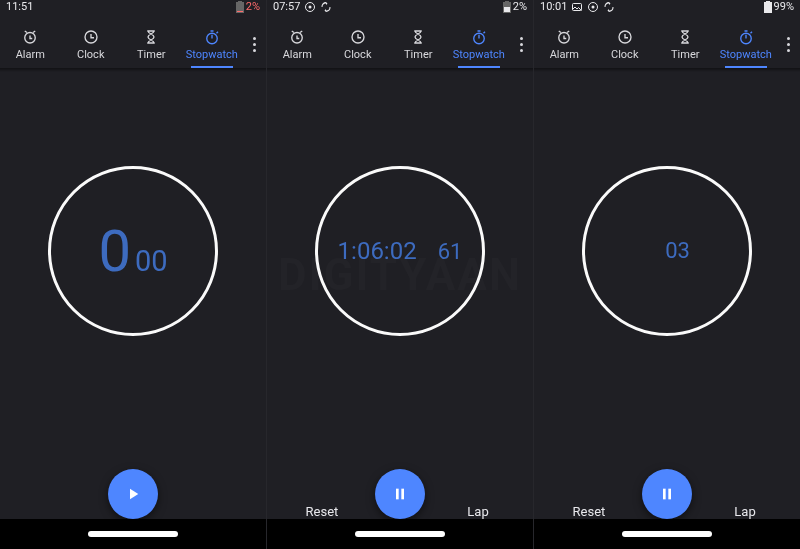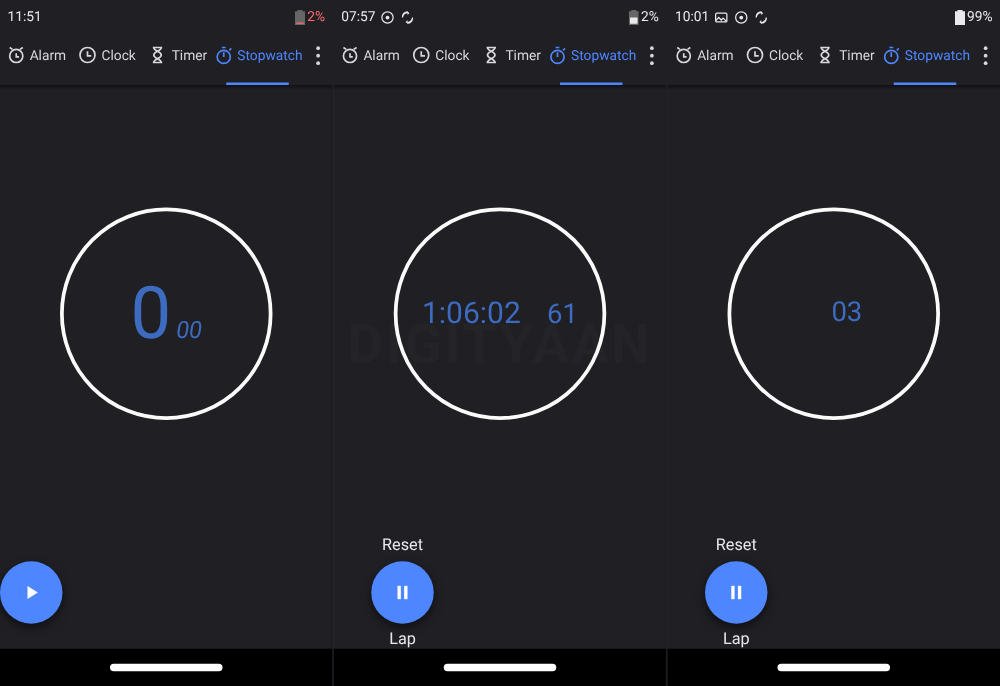--- a/index.html
+++ b/index.html
@@ -2,48 +2,48 @@
 <html><head>
 <meta charset="utf-8">
 <style>
   * { margin: 0; padding: 0; box-sizing: border-box; }
   html, body { width: 800px; height: 549px; overflow: hidden; background: #000; font-family: Roboto, Arial, sans-serif; }
   .screens { display: flex; width: 800px; height: 549px; }
   .screen { flex: 1 1 0; height: 549px; position: relative; background: #1f1f24; display: flex; flex-direction: column; }
   .screen + .screen { border-left: 1px solid rgba(255,255,255,0.04); }
 
   
-  .statusbar { height: 20px; background: #1f1f24; color: #e9e9ec; font-size: 11px; display: flex; align-items: flex-end; justify-content: space-between; padding: 0 6px; }
+  .statusbar { height: 20px; background: #1f1f24; color: #e9e9ec; font-size: 11px; display: flex; align-items: flex-start; justify-content: space-between; padding: 0 6px; }
   .sb-left, .sb-right { display: flex; align-items: center; gap: 4px; }
   .sb-icon { width: 12px; height: 12px; display: inline-flex; align-items: center; justify-content: center; }
   .battery { display:inline-flex; align-items:center; gap:2px; }
   .battery svg { display:block; }
 
   
   .tabs { height: 48px; background: #1f1f24; display: flex; align-items: stretch; position: relative; }
-  .tab { flex: 1 1 0; display: flex; flex-direction: row; align-items: center; justify-content: center; gap: 2px; color: #d8d8dc; font-size: 11px; position: relative; cursor: pointer; }
+  .tab { flex: 1 1 0; display: flex; flex-direction: column; align-items: center; justify-content: center; gap: 2px; color: #d8d8dc; font-size: 11px; position: relative; cursor: pointer; }
   .tab svg { stroke: #d8d8dc; fill: none; }
   .tab.active { color: #4e86ff; }
   .tab.active svg { stroke: #4e86ff; }
   .tab.active::after { content: ""; position: absolute; bottom: 0; left: 15%; right: 15%; height: 2px; background: #4e86ff; }
   .overflow { width: 24px; display: flex; align-items: center; justify-content: center; cursor: pointer; }
   .overflow-dot { width: 3px; height: 3px; border-radius: 50%; background: #d8d8dc; margin: 1.5px 0; }
   .tabs-shadow { height: 4px; background: linear-gradient(to bottom, rgba(0,0,0,0.45), rgba(0,0,0,0)); }
 
   
   .main { flex: 1 1 auto; display: flex; align-items: center; justify-content: center; }
   .ring { width: 170px; height: 170px; border: 3px solid #fafafa; border-radius: 50%; display: flex; align-items: center; justify-content: center; }
   .time-wrap { display: flex; align-items: baseline; color: #3d6bbf; white-space: nowrap; }
   .t-big { font-size: 58px; font-weight: 400; line-height: 1; }
-  .t-sub { font-size: 19px; font-weight: 400; margin-left: 4px; line-height: 1; font-style: italic; }
+  .t-sub { font-size: 29px; font-weight: 400; margin-left: 4px; line-height: 1; }
   .t-med { font-size: 24px; font-weight: 400; line-height: 1; }
   .t-sub2 { font-size: 22px; font-weight: 400; margin-left: 21px; line-height: 1; }
 
   
-  .controls { height: 90px; display: flex; align-items: flex-start; justify-content: center; position: relative; flex-direction: column; }
+  .controls { height: 90px; display: flex; align-items: flex-end; justify-content: center; position: relative; }
   .controls.three { justify-content: space-between; padding: 0 30px; }
   .fab { width: 50px; height: 50px; border-radius: 50%; background: #4e86ff; display: flex; align-items: center; justify-content: center; box-shadow: 0 3px 8px rgba(0,0,0,0.5); cursor: pointer; }
   .fab svg { fill: #fff; }
   .txtbtn { color: #e8e8ec; font-size: 13px; cursor: pointer; min-width: 50px; text-align: center; }
 
   
   .navbar { height: 30px; background: #000; display: flex; align-items: center; justify-content: center; }
   .navpill { width: 90px; height: 6px; border-radius: 3px; background: #fefefe; }
 
   

